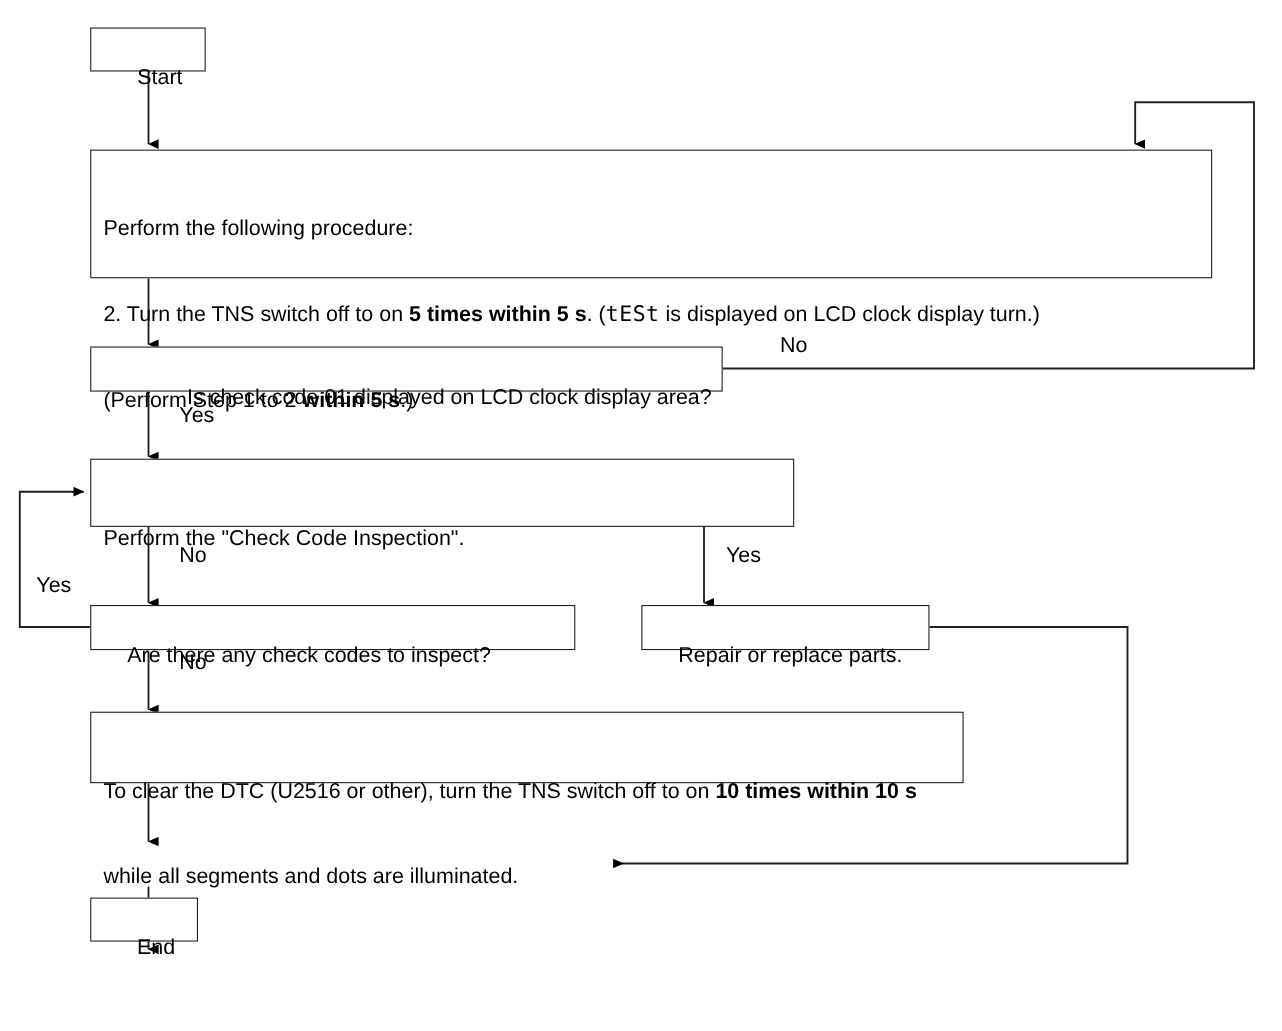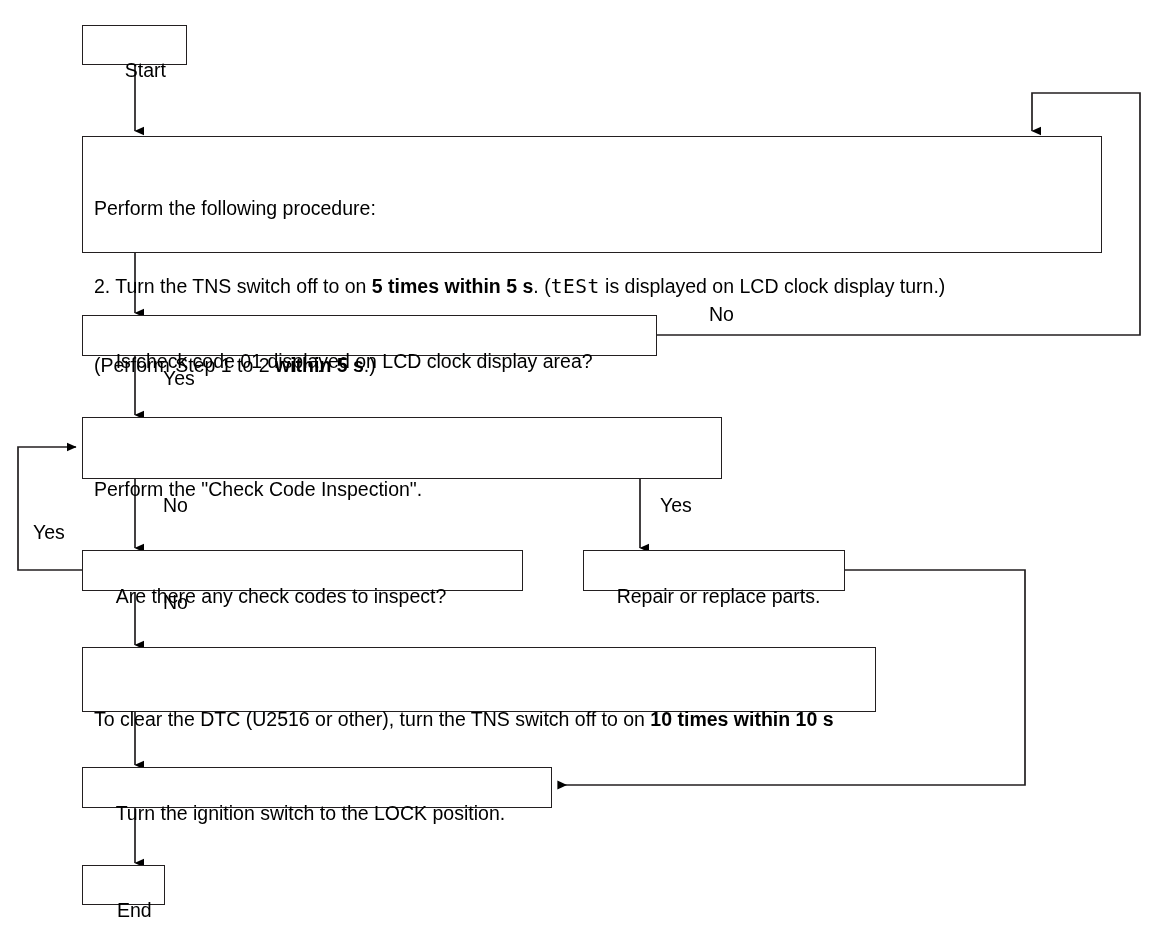--- a/index.html
+++ b/index.html
@@ -102,21 +102,21 @@
   <div class="node terminal" style="left:82px; top:25px; width:105px; height:40px;">
     <span>Start</span>
   </div>
 
   <div class="node" style="left:82px; top:136px; width:1020px; height:117px;">
     <span class="ln">Perform the following procedure:</span>
     <span class="ln"><span>2. Turn the TNS switch off to on </span><span class="b">5 times within 5 s</span><span>. (</span><span class="lcd">tESt</span><span> is displayed on LCD clock display turn.)</span></span>
     <span class="ln"><span>(Perform Step 1 to 2 </span><span class="b">within 5 s</span><span>.)</span></span>
   </div>
 
-  <div class="node" style="left:82px; top:315px; width:575px; height:41px;">
+  <div class="node" style="left:82px; top:315px; width:575px; height:41px;text-align:right;">
     <span>Is check code 01 displayed on LCD clock display area?</span>
   </div>
 
   <div class="edge-label" style="left:709px; top:303px;">
     <span>No</span>
   </div>
   <div class="edge-label" style="left:163px; top:367px;">
     <span>Yes</span>
   </div>
 
@@ -145,21 +145,18 @@
 
   <div class="edge-label" style="left:163px; top:591px;">
     <span>No</span>
   </div>
 
   <div class="node" style="left:82px; top:647px; width:794px; height:65px;">
     <span class="ln"><span>To clear the DTC (U2516 or other), turn the TNS switch off to on </span><span class="b">10 times within 10 s</span></span>
     <span class="ln">while all segments and dots are illuminated.</span>
   </div>
 
-  <div class="node" style="left:82px; top:767px; width:470px; height:41px;">
-    <span>Turn the ignition switch to the LOCK position.</span>
-  </div>
 
-  <div class="node terminal" style="left:82px; top:865px; width:83px; height:40px;">
+  <div class="node terminal" style="left:82px; top:816px; width:98px; height:40px;">
     <span>End</span>
   </div>
 
 </div>
 
 </body></html>

